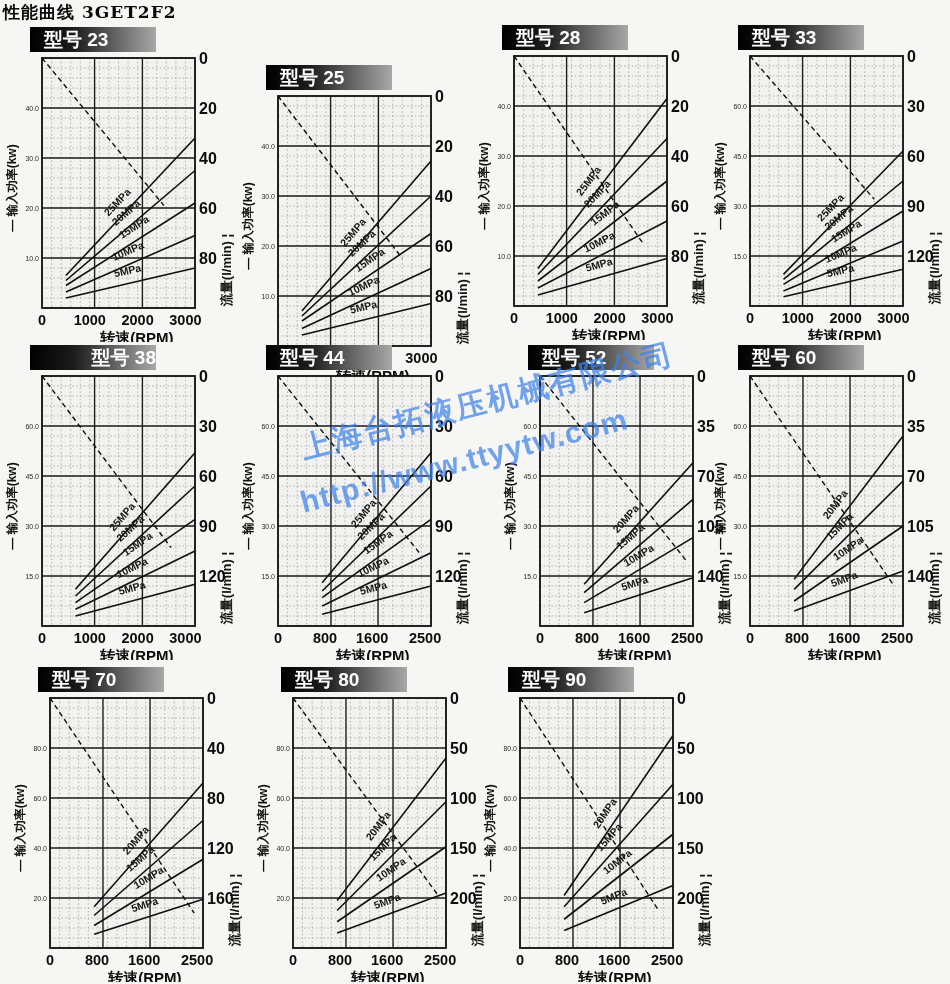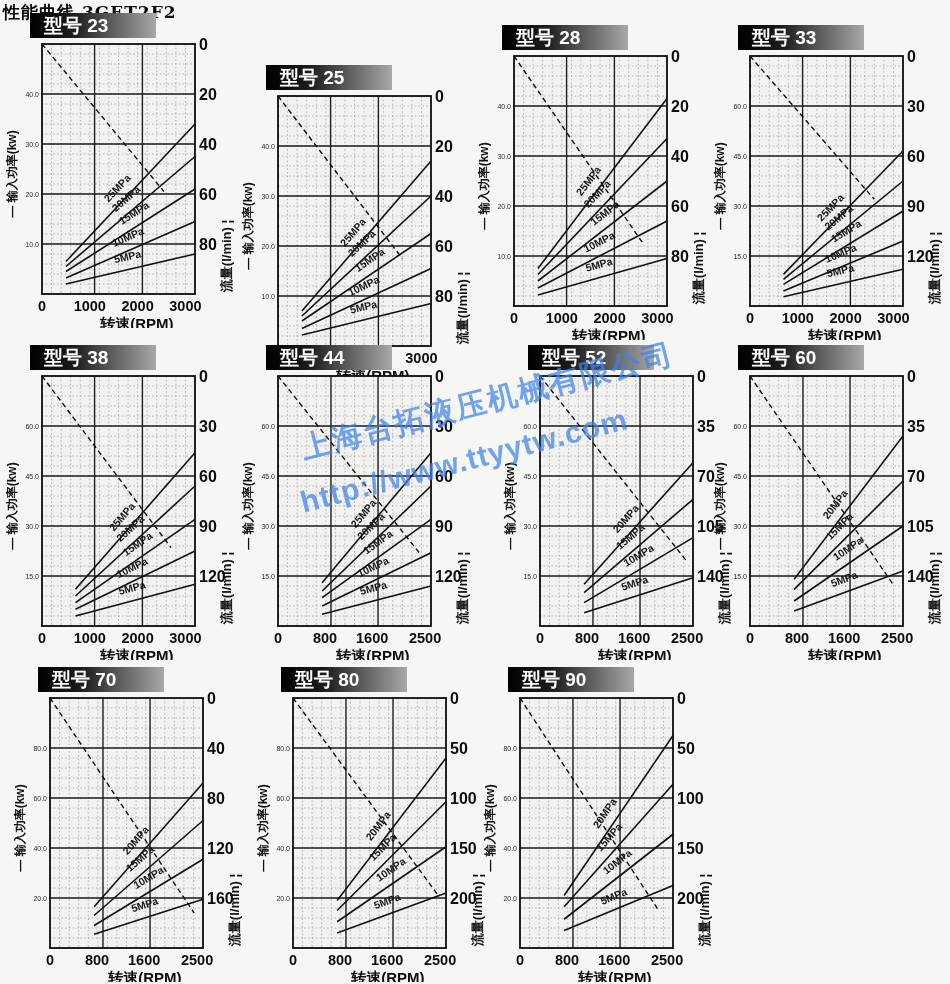--- a/index.html
+++ b/index.html
@@ -18,21 +18,21 @@
     color:rgba(62,130,235,0.72);font-size:30px;font-weight:bold;line-height:52px;white-space:nowrap;}
   .watermark .wm2{display:block;margin-left:-14px;letter-spacing:1px;}
   .watermark .wm1{display:block;letter-spacing:2px;}
 </style>
 </head>
 <body>
 
 <div class="page">
   <div class="page-title">性能曲线  3GET2F2</div>
   <div id="charts-root">
-      <div class="chart" style="left: 0px; top: 10px; padding-left: 28px;">
+      <div class="chart" style="left: 0px; top: 24px; padding-left: 28px;">
         <div class="badge">型号 23</div>
         <svg width="238" height="318" viewBox="0 0 238 318">
           <rect x="42" y="34" width="153" height="250" fill="#f2f2f0"></rect>
           <g stroke="#8d8d8d" stroke-width="0.6" stroke-dasharray="1.6,2.2">
             <line x1="51.5625" y1="34" x2="51.5625" y2="284"></line>
             <line x1="61.125" y1="34" x2="61.125" y2="284"></line>
             <line x1="70.6875" y1="34" x2="70.6875" y2="284"></line>
             <line x1="80.25" y1="34" x2="80.25" y2="284"></line>
             <line x1="89.8125" y1="34" x2="89.8125" y2="284"></line>
             <line x1="99.375" y1="34" x2="99.375" y2="284"></line>
@@ -350,21 +350,21 @@
           <text x="39" y="236.5" text-anchor="end" font-size="7" fill="#2a2a2a">15.0</text>
           <text x="42" y="301" text-anchor="middle" font-size="14.5" font-weight="bold" fill="#0c0c0c">0</text>
           <text x="89.8125" y="301" text-anchor="middle" font-size="14.5" font-weight="bold" fill="#0c0c0c">1000</text>
           <text x="137.625" y="301" text-anchor="middle" font-size="14.5" font-weight="bold" fill="#0c0c0c">2000</text>
           <text x="185.4375" y="301" text-anchor="middle" font-size="14.5" font-weight="bold" fill="#0c0c0c">3000</text>
           <text x="136.86" y="319" text-anchor="middle" font-size="15" font-weight="bold" fill="#0c0c0c">转速(RPM)</text>
           <text x="16" y="164" text-anchor="middle" font-size="12" font-weight="600" fill="#111" transform="rotate(-90 16 164)">— 输入功率(kw)</text>
           <text x="231" y="246" text-anchor="middle" font-size="13" font-weight="600" fill="#111" transform="rotate(-90 231 246)">流量(l/min) ¦</text>
         </svg>
       </div>
-      <div class="chart" style="left: 0px; top: 342px;">
+      <div class="chart" style="left: 0px; top: 342px; text-align: right;">
         <div class="badge">型号 38</div>
         <svg width="238" height="318" viewBox="0 0 238 318">
           <rect x="42" y="34" width="153" height="250" fill="#f2f2f0"></rect>
           <g stroke="#8d8d8d" stroke-width="0.6" stroke-dasharray="1.6,2.2">
             <line x1="51.5625" y1="34" x2="51.5625" y2="284"></line>
             <line x1="61.125" y1="34" x2="61.125" y2="284"></line>
             <line x1="70.6875" y1="34" x2="70.6875" y2="284"></line>
             <line x1="80.25" y1="34" x2="80.25" y2="284"></line>
             <line x1="89.8125" y1="34" x2="89.8125" y2="284"></line>
             <line x1="99.375" y1="34" x2="99.375" y2="284"></line>

